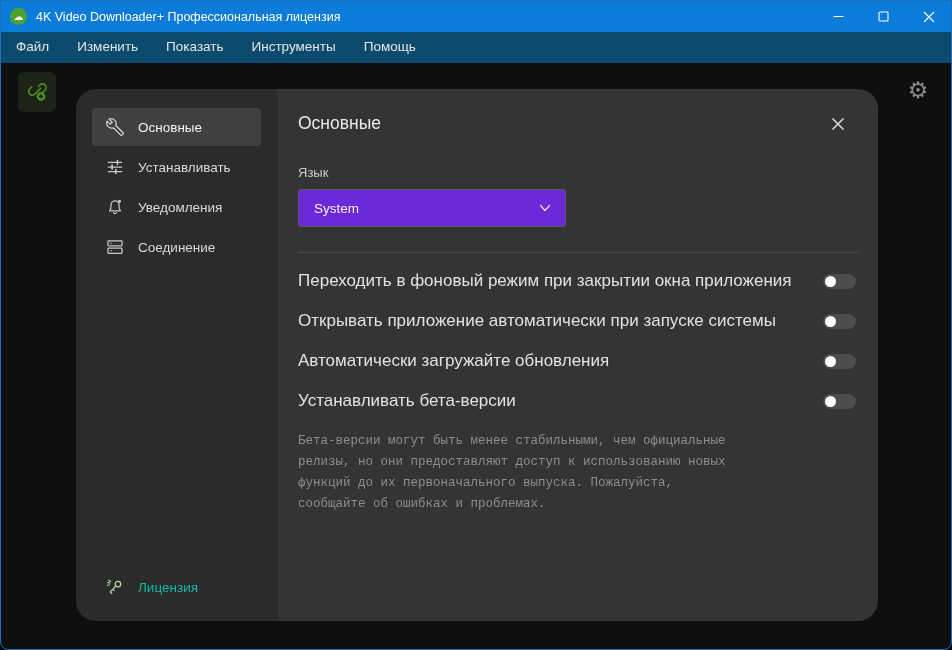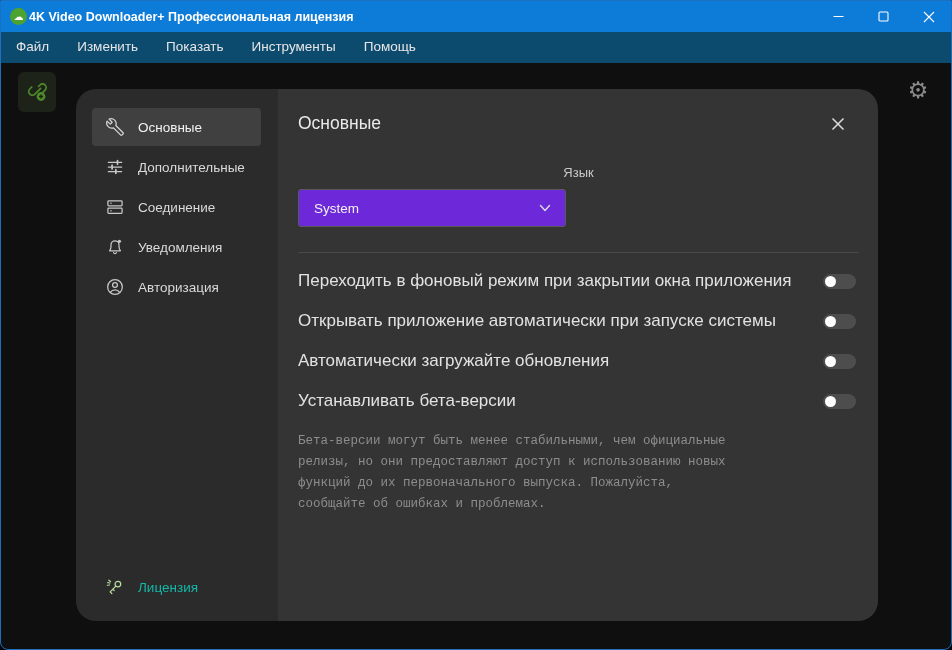--- a/index.html
+++ b/index.html
@@ -6,21 +6,21 @@
   .window{
     width:952px;height:650px;position:relative;
     font-family:"Liberation Sans","DejaVu Sans",sans-serif;
     background:#0f0f0f;border:1px solid #1d6fc0;box-sizing:border-box;
     border-radius:0 0 8px 8px;overflow:hidden;
   }
   
   .titlebar{height:31px;background:#0d7bd8;display:flex;align-items:center;padding-left:9px;}
   .app-icon{width:17px;height:17px;border-radius:50%;background:#4da32f;color:#fff;
     display:flex;align-items:center;justify-content:center;font-size:10px;line-height:1;flex:0 0 auto;}
-  .win-title{color:#fff;font-size:12.5px;margin-left:2px;white-space:nowrap;font-weight:bold;}
+  .win-title{color:#fff;font-size:12.5px;margin-left:9px;white-space:nowrap;}
   .win-controls{margin-left:auto;display:flex;height:100%;}
   .win-btn{width:45px;height:100%;display:flex;align-items:center;justify-content:center;cursor:default;}
   .win-btn svg{display:block;}
   
   .menubar{height:31px;background:#0c4a6e;display:flex;align-items:center;padding-left:1px;}
   .menu-item{color:#e6e6e6;font-size:13.5px;padding:4px 14px 6px 14px;}
   
   .paste-link-btn{position:absolute;left:17px;top:71px;width:38px;height:40px;border-radius:6px;
     background:#1e231a;display:flex;align-items:center;justify-content:center;}
   .gear-btn{position:absolute;right:18px;top:74px;width:30px;height:30px;display:flex;
@@ -34,21 +34,21 @@
     padding-left:12px;border-radius:4px;color:#d9d9d9;font-size:13.5px;}
   .side-item.active{background:#404040;color:#f2f2f2;}
   .side-item .icon{width:21px;height:21px;display:flex;align-items:center;justify-content:center;flex:0 0 auto;}
   .side-item.license{margin-top:auto;margin-bottom:15px;color:#14b8a6;}
   
   .main{flex:1;background:#343434;padding:24px 19px 0 20px;box-sizing:border-box;
     display:flex;flex-direction:column;color:#e2e2e2;}
   .main-header{display:flex;align-items:center;justify-content:space-between;}
   .main-title{font-size:17.5px;font-weight:400;color:#e9e9e9;margin:0;}
   .close-btn{width:18px;height:18px;display:flex;align-items:center;justify-content:center;margin-right:12px;}
-  .field-label{margin-top:31px;font-size:13px;color:#c9c9c9;text-align:center;}
+  .field-label{margin-top:31px;font-size:13px;color:#c9c9c9;}
   .dropdown{margin-top:9px;width:268px;height:38px;box-sizing:border-box;border:1px solid #5a5a5a;
     border-radius:3px;background:#6d28d9;display:flex;align-items:center;justify-content:space-between;
     padding:0 13px 0 15px;font-size:13.5px;color:#f1f1f1;}
   .divider{margin-top:25px;border:none;border-top:1px solid #4a4a4a;width:100%;}
   .toggle-row{height:40px;display:flex;align-items:center;justify-content:space-between;}
   .toggle-row:first-of-type{margin-top:17px;}
   .toggle-label{font-size:17px;color:#e2e2e2;}
   .toggle{width:33px;height:15px;border-radius:8px;background:#4d4d4d;position:relative;flex:0 0 auto;margin-right:3px;}
   .toggle .knob{width:11px;height:11px;border-radius:50%;background:#fff;position:absolute;left:2px;top:2px;}
   .beta-note{margin-top:10px;font-size:12.5px;line-height:21px;color:#8d8d8d;max-width:448px;font-family:Liberation Mono, monospace;}
@@ -114,56 +114,46 @@
         <span>Основные</span>
       </div>
 
       <div class="side-item">
         <span class="icon">
           <svg width="20" height="20" viewBox="0 0 24 24" fill="none" stroke="#c9c9c9" stroke-width="1.5" stroke-linecap="round">
             <path d="M4 6.5h16 M4 12h16 M4 17.5h16"></path>
             <path d="M15 4.2v4.6 M8.5 9.7v4.6 M13 15.2v4.6" stroke-width="2"></path>
           </svg>
         </span>
-        <span>Дополнительные</span>
+        <span>Устанавливать</span>
+      </div>
+
+      <div class="side-item">
+        <span class="icon">
+          <svg width="20" height="20" viewBox="0 0 24 24" fill="none" stroke="#c9c9c9" stroke-width="1.5" stroke-linecap="round" stroke-linejoin="round">
+            <path d="M18.5 16.5h-13c1.1-1.3 1.7-3.1 1.7-5V9.3a4.8 4.8 0 0 1 9.6 0v2.2c0 1.9.6 3.7 1.7 5z"></path>
+            <path d="M10.3 18.8a1.8 1.8 0 0 0 3.4 0"></path>
+            <circle cx="17.3" cy="5.2" r="1.9" fill="#c9c9c9" stroke="none"></circle>
+          </svg>
+        </span>
+        <span>Уведомления</span>
       </div>
 
       <div class="side-item">
         <span class="icon">
           <svg width="20" height="20" viewBox="0 0 24 24" fill="none" stroke="#c9c9c9" stroke-width="1.5">
             <rect x="3.5" y="4.5" width="17" height="6.2" rx="1"></rect>
             <rect x="3.5" y="13.3" width="17" height="6.2" rx="1"></rect>
             <circle cx="7.2" cy="7.6" r="0.9" fill="#c9c9c9" stroke="none"></circle>
             <circle cx="7.2" cy="16.4" r="0.9" fill="#c9c9c9" stroke="none"></circle>
           </svg>
         </span>
         <span>Соединение</span>
       </div>
 
-      <div class="side-item">
-        <span class="icon">
-          <svg width="20" height="20" viewBox="0 0 24 24" fill="none" stroke="#c9c9c9" stroke-width="1.5" stroke-linecap="round" stroke-linejoin="round">
-            <path d="M18.5 16.5h-13c1.1-1.3 1.7-3.1 1.7-5V9.3a4.8 4.8 0 0 1 9.6 0v2.2c0 1.9.6 3.7 1.7 5z"></path>
-            <path d="M10.3 18.8a1.8 1.8 0 0 0 3.4 0"></path>
-            <circle cx="17.3" cy="5.2" r="1.9" fill="#c9c9c9" stroke="none"></circle>
-          </svg>
-        </span>
-        <span>Уведомления</span>
-      </div>
-
-      <div class="side-item">
-        <span class="icon">
-          <svg width="20" height="20" viewBox="0 0 24 24" fill="none" stroke="#c9c9c9" stroke-width="1.5">
-            <circle cx="12" cy="12" r="8.8"></circle>
-            <circle cx="12" cy="9.6" r="2.9"></circle>
-            <path d="M6.4 18.3a7 7 0 0 1 11.2 0"></path>
-          </svg>
-        </span>
-        <span>Авторизация</span>
-      </div>
 
       <div class="side-item license">
         <span class="icon">
           <svg width="20" height="20" viewBox="0 0 24 24" fill="none" stroke="#b7db9b" stroke-width="1.5" stroke-linecap="round">
             <circle cx="15.5" cy="8.5" r="3.4"></circle>
             <path d="M13 11 6.2 17.8 M6.2 17.8l2 2 M9.3 14.7l1.7 1.7"></path>
             <path d="M3.2 6.8l2.6.4 M4.6 3.9l1.9 1.6 M2.8 9.9l2.5-.3"></path>
           </svg>
         </span>
         <span>Лицензия</span>

